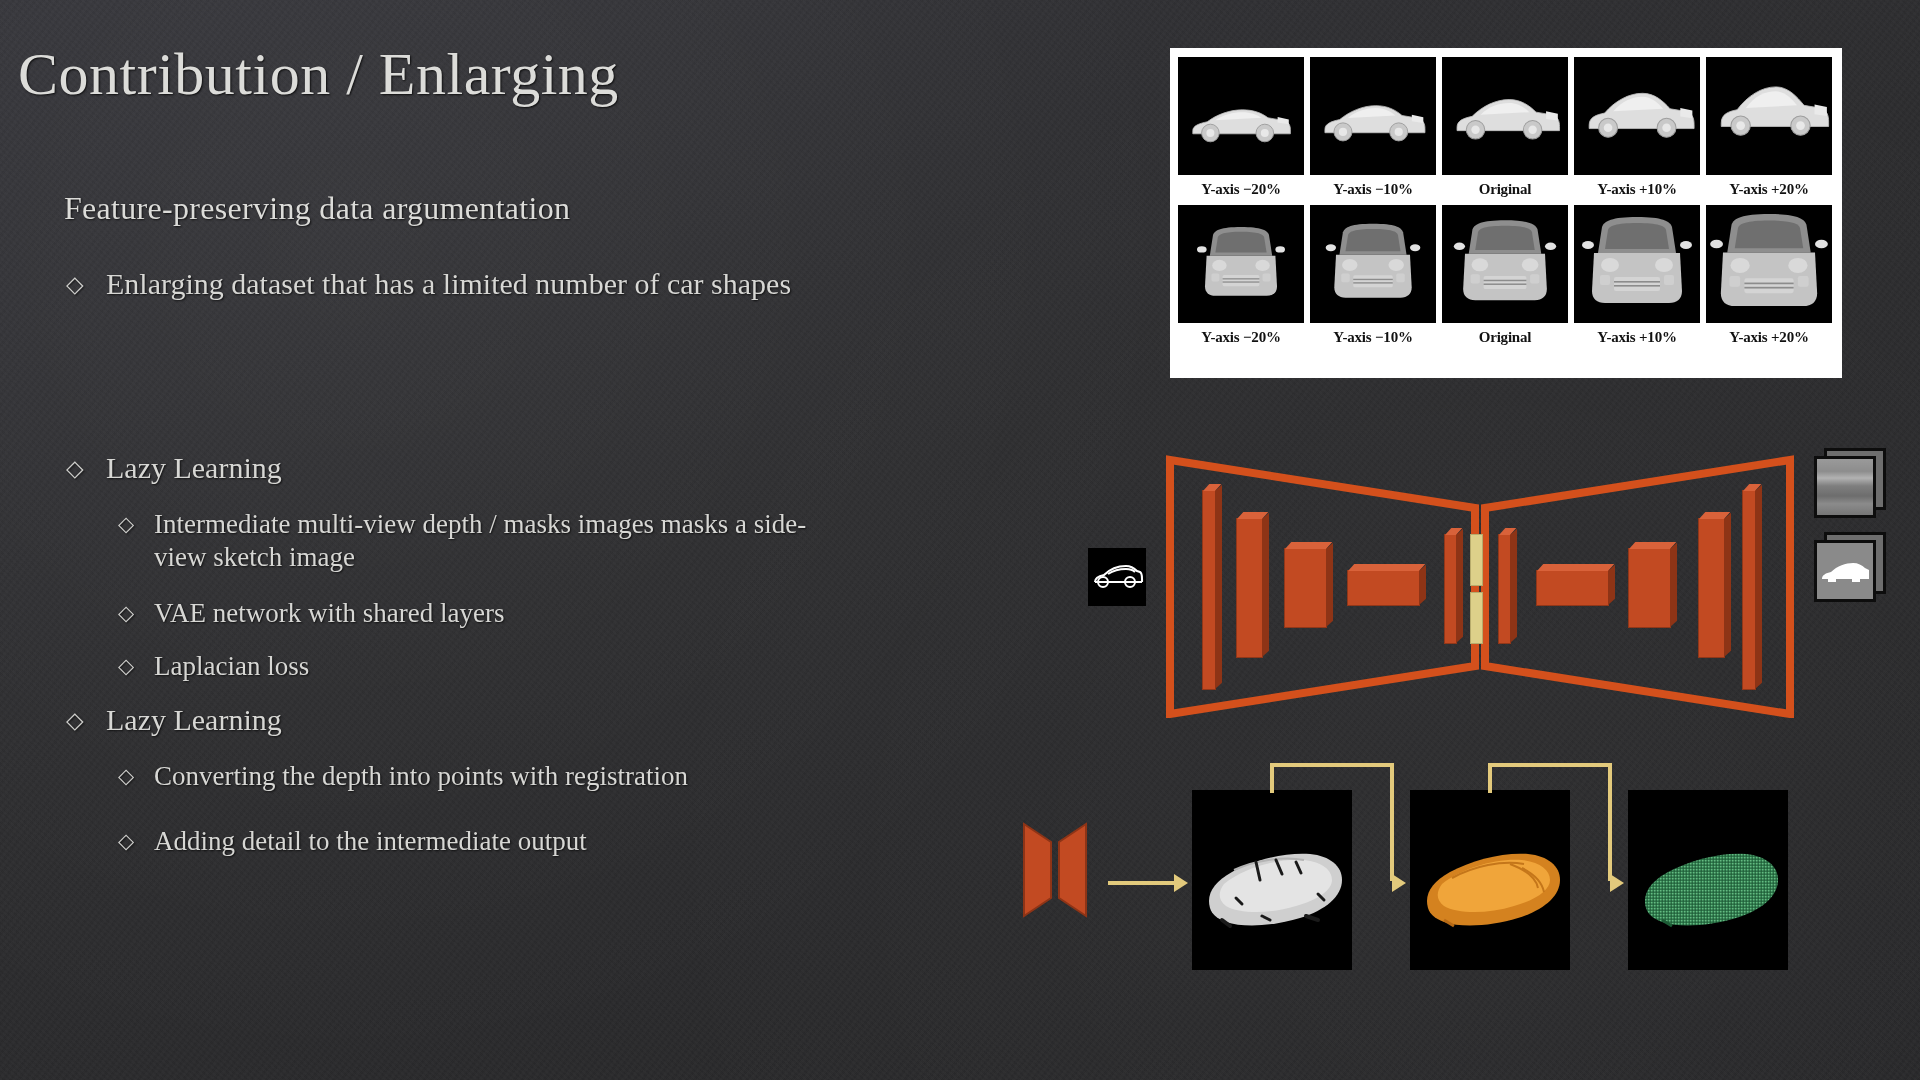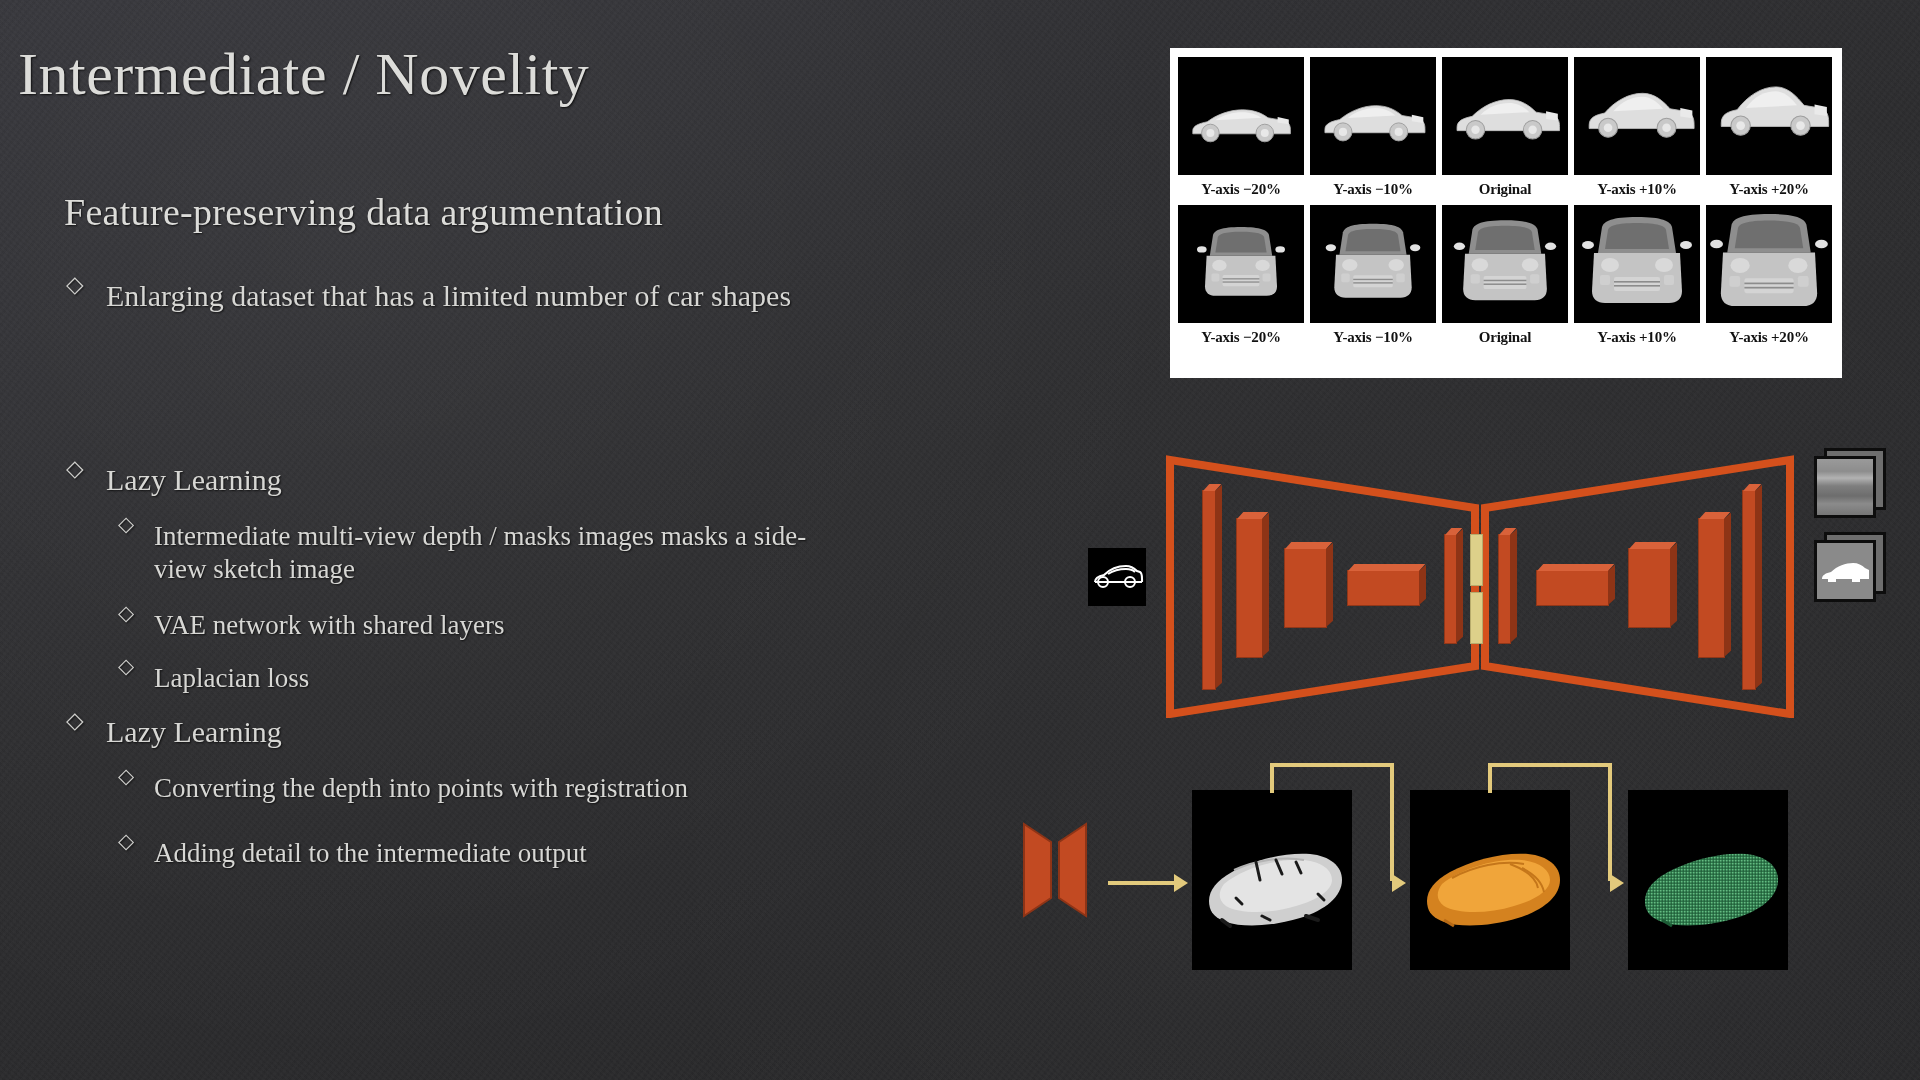--- a/index.html
+++ b/index.html
@@ -29,21 +29,21 @@
     position: absolute; left: 18px; top: 40px;
     font-size: 60px;
     font-weight: 400;
     letter-spacing: 0.5px;
     color: #dcdcd9;
     text-shadow: 1px 1px 2px rgba(0,0,0,0.75);
   }
 
   .section-head {
     position: absolute;
-    font-size: 38px;
+    font-size: 32px;
     color: #dcdcd9;
     letter-spacing: 0.3px;
     text-shadow: 1px 1px 2px rgba(0,0,0,0.7);
     white-space: nowrap;
   }
   #section-1 { left: 64px; top: 190px; }
   #section-2 { left: 64px; top: 400px; }
 
   .bullet-row {
     position: absolute;
@@ -52,21 +52,21 @@
     color: #d7d7d4;
     text-shadow: 1px 1px 2px rgba(0,0,0,0.7);
     white-space: nowrap;
   }
   .bullet-glyph {
     display: inline-block;
     line-height: 1;
     color: #cfcfcc;
     flex: 0 0 auto;
   }
-  .bullet-text { display: inline-block; line-height: 1.22; margin-top: 12px; }
+  .bullet-text { display: inline-block; line-height: 1.22; }
 
   
   .lvl1 { font-size: 30px; }
   .lvl1 .bullet-glyph { font-size: 23px; width: 40px; padding-top: 7px; }
   
   .lvl2 { font-size: 27px; }
   .lvl2 .bullet-glyph { font-size: 21px; width: 36px; padding-top: 6px; }
 
   #b-enlarging  { left: 66px;  top: 266px; }
   #b-deep       { left: 66px;  top: 450px; }
@@ -174,21 +174,21 @@
 
   .mini-hourglass { position: absolute; left: 0; top: 75px; width: 70px; height: 100px; }
 </style>
 </head>
 <body>
 
 <div id="slide">
 
   <div class="left">
 
-    <div id="page-title">Intermediate / Novelity</div>
+    <div id="page-title">Contribution / Enlarging</div>
 
     <div id="section-1" class="section-head">Feature-preserving data argumentation</div>
 
     <div id="b-enlarging" class="bullet-row lvl1">
       <span class="bullet-glyph">◇</span>
       <span class="bullet-text">Enlarging dataset that has a limited number of car shapes</span>
     </div>
 
 
     <div id="b-deep" class="bullet-row lvl1">

